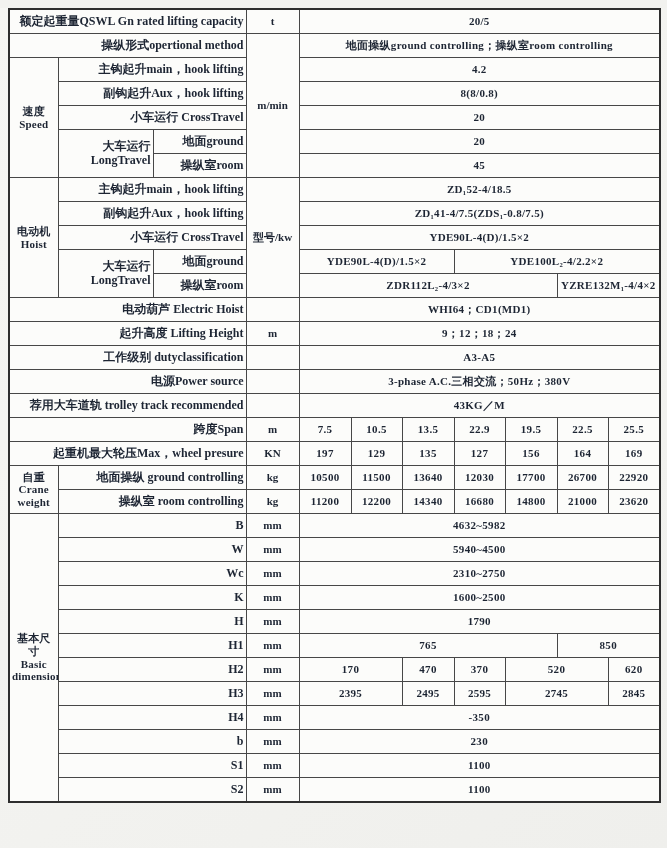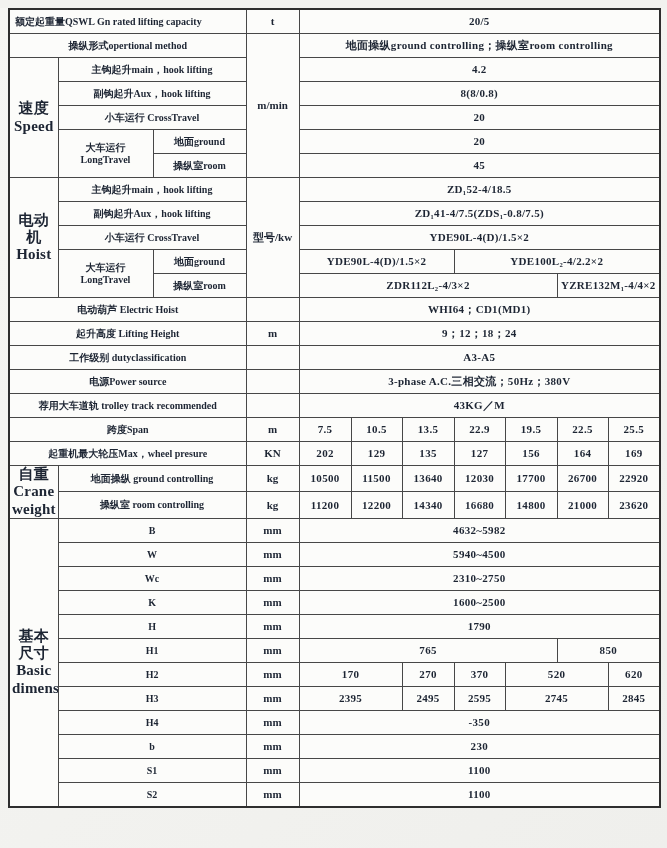--- a/index.html
+++ b/index.html
@@ -32,24 +32,24 @@
     overflow: hidden;
     font-family: "Liberation Serif", "DejaVu Serif", serif;
     font-weight: bold;
     color: #1d2533;
     font-size: 11px;
     line-height: 1.15;
     white-space: pre-line;
     height: 23px;
   }
   table.spec td.align-left { text-align: left; padding-left: 5px; }
-  table.spec td.kind-group { font-size: 15px; letter-spacing: 0.2px; }
+  table.spec td.kind-group { font-size: 11px; letter-spacing: 0.2px; }
   table.spec td.kind-unit  { font-size: 11px; }
   table.spec td.kind-value { font-size: 11px; letter-spacing: 0.3px; }
-  table.spec td.kind-label { font-size: 10px; }
+  table.spec td.kind-label { font-size: 12px; text-align: right; }
 </style>
 </head>
 <body>
 
 <div class="sheet">
   <table class="spec">
     <colgroup>
         <col style="width: 49px;">
         <col style="width: 95px;">
         <col style="width: 93px;">
@@ -156,21 +156,21 @@
           <td class="kind-value">10.5</td>
           <td class="kind-value">13.5</td>
           <td class="kind-value">22.9</td>
           <td class="kind-value">19.5</td>
           <td class="kind-value">22.5</td>
           <td class="kind-value">25.5</td>
         </tr>
         <tr>
           <td colspan="3" class="kind-label">起重机最大轮压Max，wheel presure</td>
           <td class="kind-unit">KN</td>
-          <td class="kind-value">202</td>
+          <td class="kind-value">197</td>
           <td class="kind-value">129</td>
           <td class="kind-value">135</td>
           <td class="kind-value">127</td>
           <td class="kind-value">156</td>
           <td class="kind-value">164</td>
           <td class="kind-value">169</td>
         </tr>
         <tr>
           <td rowspan="2" class="kind-group">自重
 Crane
@@ -227,21 +227,21 @@
         <tr>
           <td colspan="2" class="kind-label">H1</td>
           <td class="kind-unit">mm</td>
           <td colspan="5" class="kind-value">765</td>
           <td colspan="2" class="kind-value">850</td>
         </tr>
         <tr>
           <td colspan="2" class="kind-label">H2</td>
           <td class="kind-unit">mm</td>
           <td colspan="2" class="kind-value">170</td>
-          <td class="kind-value">270</td>
+          <td class="kind-value">470</td>
           <td class="kind-value">370</td>
           <td colspan="2" class="kind-value">520</td>
           <td class="kind-value">620</td>
         </tr>
         <tr>
           <td colspan="2" class="kind-label">H3</td>
           <td class="kind-unit">mm</td>
           <td colspan="2" class="kind-value">2395</td>
           <td class="kind-value">2495</td>
           <td class="kind-value">2595</td>

